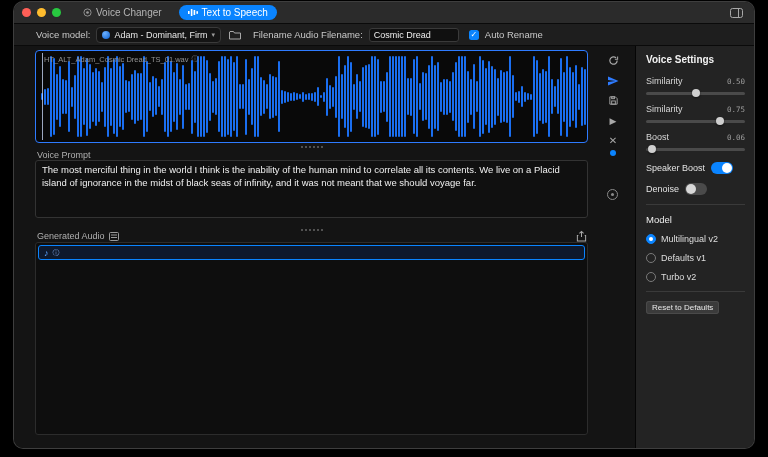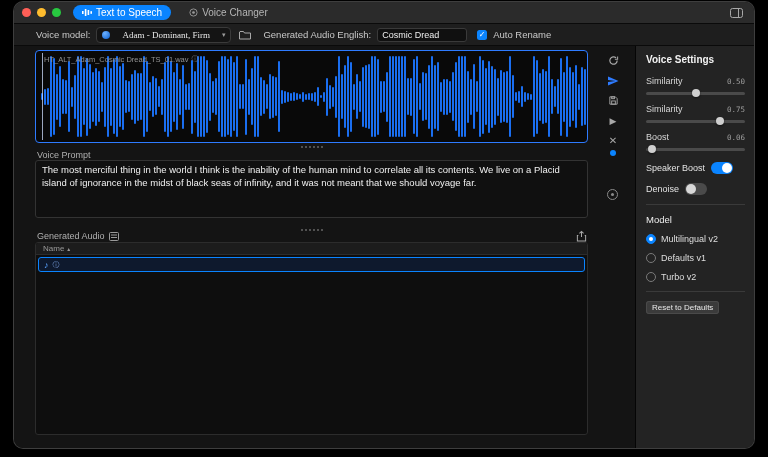--- a/index.html
+++ b/index.html
@@ -18,23 +18,23 @@
   .light.red{background:#ff5f57}.light.yellow{background:#febc2e}.light.green{background:#28c840}
   .tab { display:flex; align-items:center; gap:4px; font-size:10px; color:#b5b5b5;
     padding:2px 9px; border-radius:10px; white-space:nowrap; }
   .tab.active { background:#0a84ff; color:#fff; }
   .tb-spacer { flex:1; }
 
   
   .toolbar { height:22px; background:#1e1e1e; border-bottom:1px solid #0a0a0a;
     display:flex; align-items:center; padding:0 10px 0 22px; gap:6px;
     font-size:9.5px; color:#c9c9c9; flex:none; }
-  .dropdown { display:flex; align-items:center; gap:12px; background:#141414;
+  .dropdown { display:flex; align-items:center; gap:4px; background:#141414;
     border:1px solid #3a3a3a; border-radius:4px; height:16px; padding:0 5px;
-    color:#e8e8e8; font-size:9px; white-space:nowrap;font-family:Liberation Serif, serif; }
+    color:#e8e8e8; font-size:9px; white-space:nowrap; }
   .avatar-dot { width:8px; height:8px; border-radius:50%;
     background:radial-gradient(circle at 35% 30%, #6db1ff, #0a5fd0); flex:none; }
   .chev { font-size:7px; color:#9a9a9a; }
   .icon-btn { display:flex; align-items:center; justify-content:center; width:16px; height:16px; }
   .text-input { background:#101010; border:1px solid #3a3a3a; border-radius:3px;
     height:14px; width:90px; color:#eee; font-size:9px; padding:0 4px;
     font-family:"Liberation Sans", sans-serif; }
   .checkbox { width:10px; height:10px; background:#0a84ff; border-radius:2.5px;
     color:#fff; font-size:8px; line-height:10px; text-align:center; flex:none; }
 
@@ -136,39 +136,39 @@
 <body>
 
 <div class="window">
 
   <div class="titlebar">
     <div class="lights">
       <span class="light red"></span>
       <span class="light yellow"></span>
       <span class="light green"></span>
     </div>
+    <div class="tab">
+      <span class="icon-btn" style="width:10px;height:10px;">
+        <svg width="9" height="9" viewBox="0 0 10 10">
+            <circle cx="5" cy="5" r="4" stroke="#9a9a9a" fill="none"></circle>
+            <circle cx="5" cy="5" r="1.5" fill="#9a9a9a"></circle>
+          </svg>
+      </span>
+      <span>Voice Changer</span>
+    </div>
     <div class="tab active">
       <span class="icon-btn" style="width:10px;height:10px;">
         <svg width="10" height="9" viewBox="0 0 10 9">
             <rect x="0" y="3" width="1.6" height="3" fill="#fff"></rect>
             <rect x="2.8" y="1" width="1.6" height="7" fill="#fff"></rect>
             <rect x="5.6" y="2" width="1.6" height="5" fill="#fff"></rect>
             <rect x="8.4" y="3.2" width="1.6" height="2.6" fill="#fff"></rect>
           </svg>
       </span>
       <span>Text to Speech</span>
-    </div>
-    <div class="tab">
-      <span class="icon-btn" style="width:10px;height:10px;">
-        <svg width="9" height="9" viewBox="0 0 10 10">
-            <circle cx="5" cy="5" r="4" stroke="#9a9a9a" fill="none"></circle>
-            <circle cx="5" cy="5" r="1.5" fill="#9a9a9a"></circle>
-          </svg>
-      </span>
-      <span>Voice Changer</span>
     </div>
     <div class="tb-spacer"></div>
     <span class="icon-btn">
       <svg width="13" height="10" viewBox="0 0 13 10">
           <rect x="0.5" y="0.5" width="12" height="9" rx="2" stroke="#a8a8a8" fill="none"></rect>
           <line x1="8.5" y1="0.5" x2="8.5" y2="9.5" stroke="#a8a8a8"></line>
         </svg>
     </span>
   </div>
 
@@ -177,21 +177,21 @@
     <div class="dropdown">
       <span class="avatar-dot"></span>
       <span>Adam - Dominant, Firm</span>
       <span class="chev">▾</span>
     </div>
     <span class="icon-btn">
       <svg width="12" height="10" viewBox="0 0 12 10">
           <path d="M0.5 2 L0.5 9 L11.5 9 L11.5 3 L5.5 3 L4.5 1.5 L1 1.5 Z" stroke="#a8a8a8" fill="none"></path>
         </svg>
     </span>
-    <span style="margin-left:4px;">Generated Audio English:</span>
+    <span style="margin-left:4px;">Filename Audio Filename:</span>
     <input class="text-input" value="Cosmic Dread" style="">
     <span class="checkbox" style="margin-left:4px;">✓</span>
     <span>Auto Rename</span>
   </div>
 
   <div class="content">
     <div class="main">
 
       <div class="wave-panel">
         <div class="wave-title">
@@ -447,24 +447,20 @@
         </span>
       </div>
       <span class="icon-btn export-btn">
         <svg width="11" height="12" viewBox="0 0 24 26">
             <path d="M12 15 V3 M7.5 7.5 L12 3 L16.5 7.5" stroke="#a8a8a8" stroke-width="2.2" fill="none"></path>
             <path d="M5 12 H3 V24 H21 V12 H19" stroke="#a8a8a8" stroke-width="2.2" fill="none"></path>
           </svg>
       </span>
 
       <div class="list-panel">
-        <div class="list-header">
-          <span>Name</span>
-          <span class="sort-glyph">▲</span>
-        </div>
         <div class="list-row selected">
           <span class="note-glyph">♪</span>
           <span class="info-glyph" style="color:#7fa7e8;">ⓘ</span>
         </div>
       </div>
     </div>
 
     <div class="sidebar">
       <div class="vs-title">Voice Settings</div>
 

